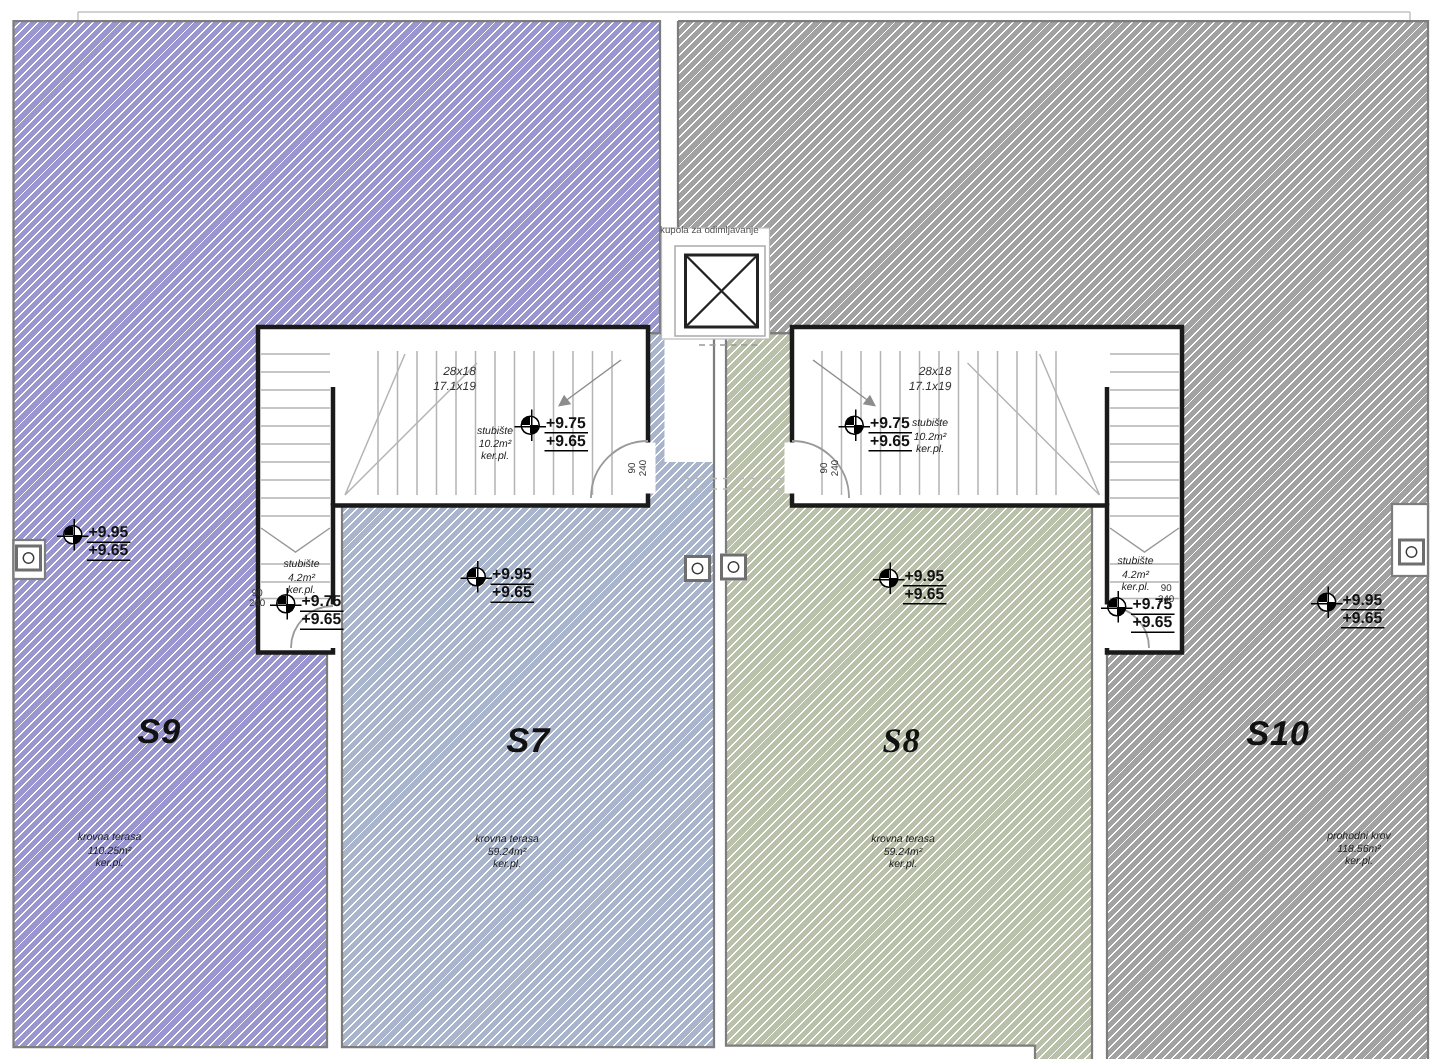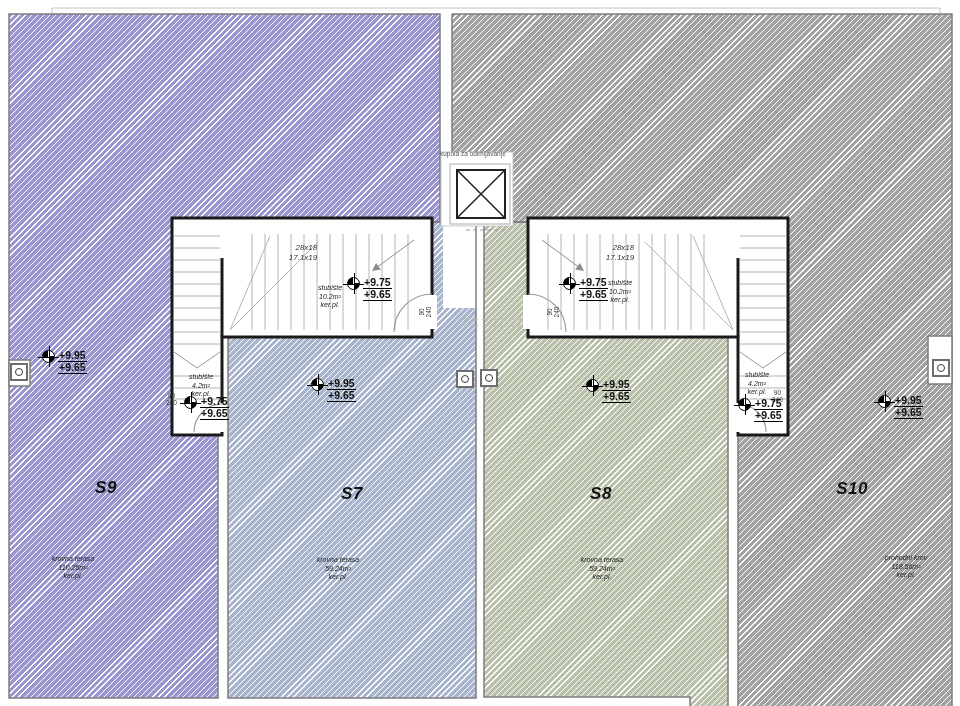--- a/index.html
+++ b/index.html
@@ -5,21 +5,21 @@
   html,body{margin:0;padding:0;background:#fff;}
   #plan{position:relative;width:960px;height:706px;background:#fff;overflow:hidden;
         font-family:"Liberation Sans", sans-serif;color:#111;}
   .region{position:absolute;}
   .hatch-s9 {background:repeating-linear-gradient(135deg, var(--s9,#9a96cf) 0 3.4px, rgba(255,255,255,.92) 3.4px 4.3px);}
   .hatch-s7 {background:repeating-linear-gradient(135deg, var(--s7,#a9b4cd) 0 3.4px, rgba(255,255,255,.92) 3.4px 4.3px);}
   .hatch-s8 {background:repeating-linear-gradient(135deg, var(--s8,#bac1ab) 0 3.4px, rgba(255,255,255,.92) 3.4px 4.3px);}
   .hatch-s10{background:repeating-linear-gradient(135deg, var(--s10,#a2a2a2) 0 3.4px, rgba(255,255,255,.92) 3.4px 4.3px);}
   svg.overlay{position:absolute;left:0;top:0;}
   .lbl{position:absolute;}
-  .unit-id{font-size:17px;font-weight:bold;font-style:italic;transform:translate(-50%,-50%);letter-spacing:.5px;}
+  .unit-id{font-size:23px;font-weight:bold;font-style:italic;transform:translate(-50%,-50%);letter-spacing:.5px;}
   .area-block{font-size:7px;font-style:italic;line-height:8.5px;text-align:center;transform:translateX(-50%);color:#1c1c1c;white-space:nowrap;}
   .run-label{font-size:8px;font-style:italic;line-height:9.5px;text-align:right;transform:translateX(-50%);color:#333;white-space:nowrap;}
   .stub-block{font-size:7px;font-style:italic;line-height:8.5px;text-align:center;transform:translateX(-50%);color:#1c1c1c;white-space:nowrap;}
   .kupola-label{font-size:6.5px;color:#555;white-space:nowrap;}
   .door-dim{font-size:6.5px;line-height:7px;color:#333;text-align:center;white-space:nowrap;}
   .door-dim.rot{transform:rotate(-90deg);transform-origin:center;}
   .marker{position:absolute;display:flex;align-items:flex-start;height:24px;gap:3px;}
   .marker-sym{position:relative;width:11px;height:11px;border-radius:50%;border:1px solid #000;flex:0 0 auto;
     background:conic-gradient(from 0deg,#fff 0 90deg,#000 90deg 180deg,#fff 180deg 270deg,#000 270deg 360deg);}
   .marker-sym::before{content:"";position:absolute;left:-5px;right:-5px;top:50%;height:1px;background:#000;}
@@ -104,21 +104,21 @@
       <rect x="457" y="170" width="48" height="48" fill="#ffffff" stroke="#222222" stroke-width="2"></rect>
       <path d="M457 170 L505 218 M505 170 L457 218" stroke="#222222" stroke-width="1.5" fill="none"></path>
       <path d="M466 230 H508" stroke="#999999" stroke-width="1" stroke-dasharray="4 3" fill="none"></path>
     </g>
   </svg>
 
   <div class="lbl kupola-label" style="left:440px;top:150px;">kupola za odimljavanje</div>
 
   <div class="lbl unit-id" style="left:106px;top:488px;">S9</div>
   <div class="lbl unit-id" style="left:352px;top:494px;">S7</div>
-  <div class="lbl unit-id" style="left:601px;top:494px;">S8</div>
+  <div class="lbl unit-id" style="left:601px;top:494px;font-family:Liberation Serif, serif;">S8</div>
   <div class="lbl unit-id" style="left:852px;top:489px;text-align:center;">S10</div>
 
   <div class="lbl area-block" style="left:73px;top:555px;">
     <div>krovna terasa</div>
     <div>110.25m²</div>
     <div>ker.pl.</div>
   </div>
   <div class="lbl area-block" style="left:338px;top:556px;">
     <div>krovna terasa</div>
     <div>59.24m²</div>

